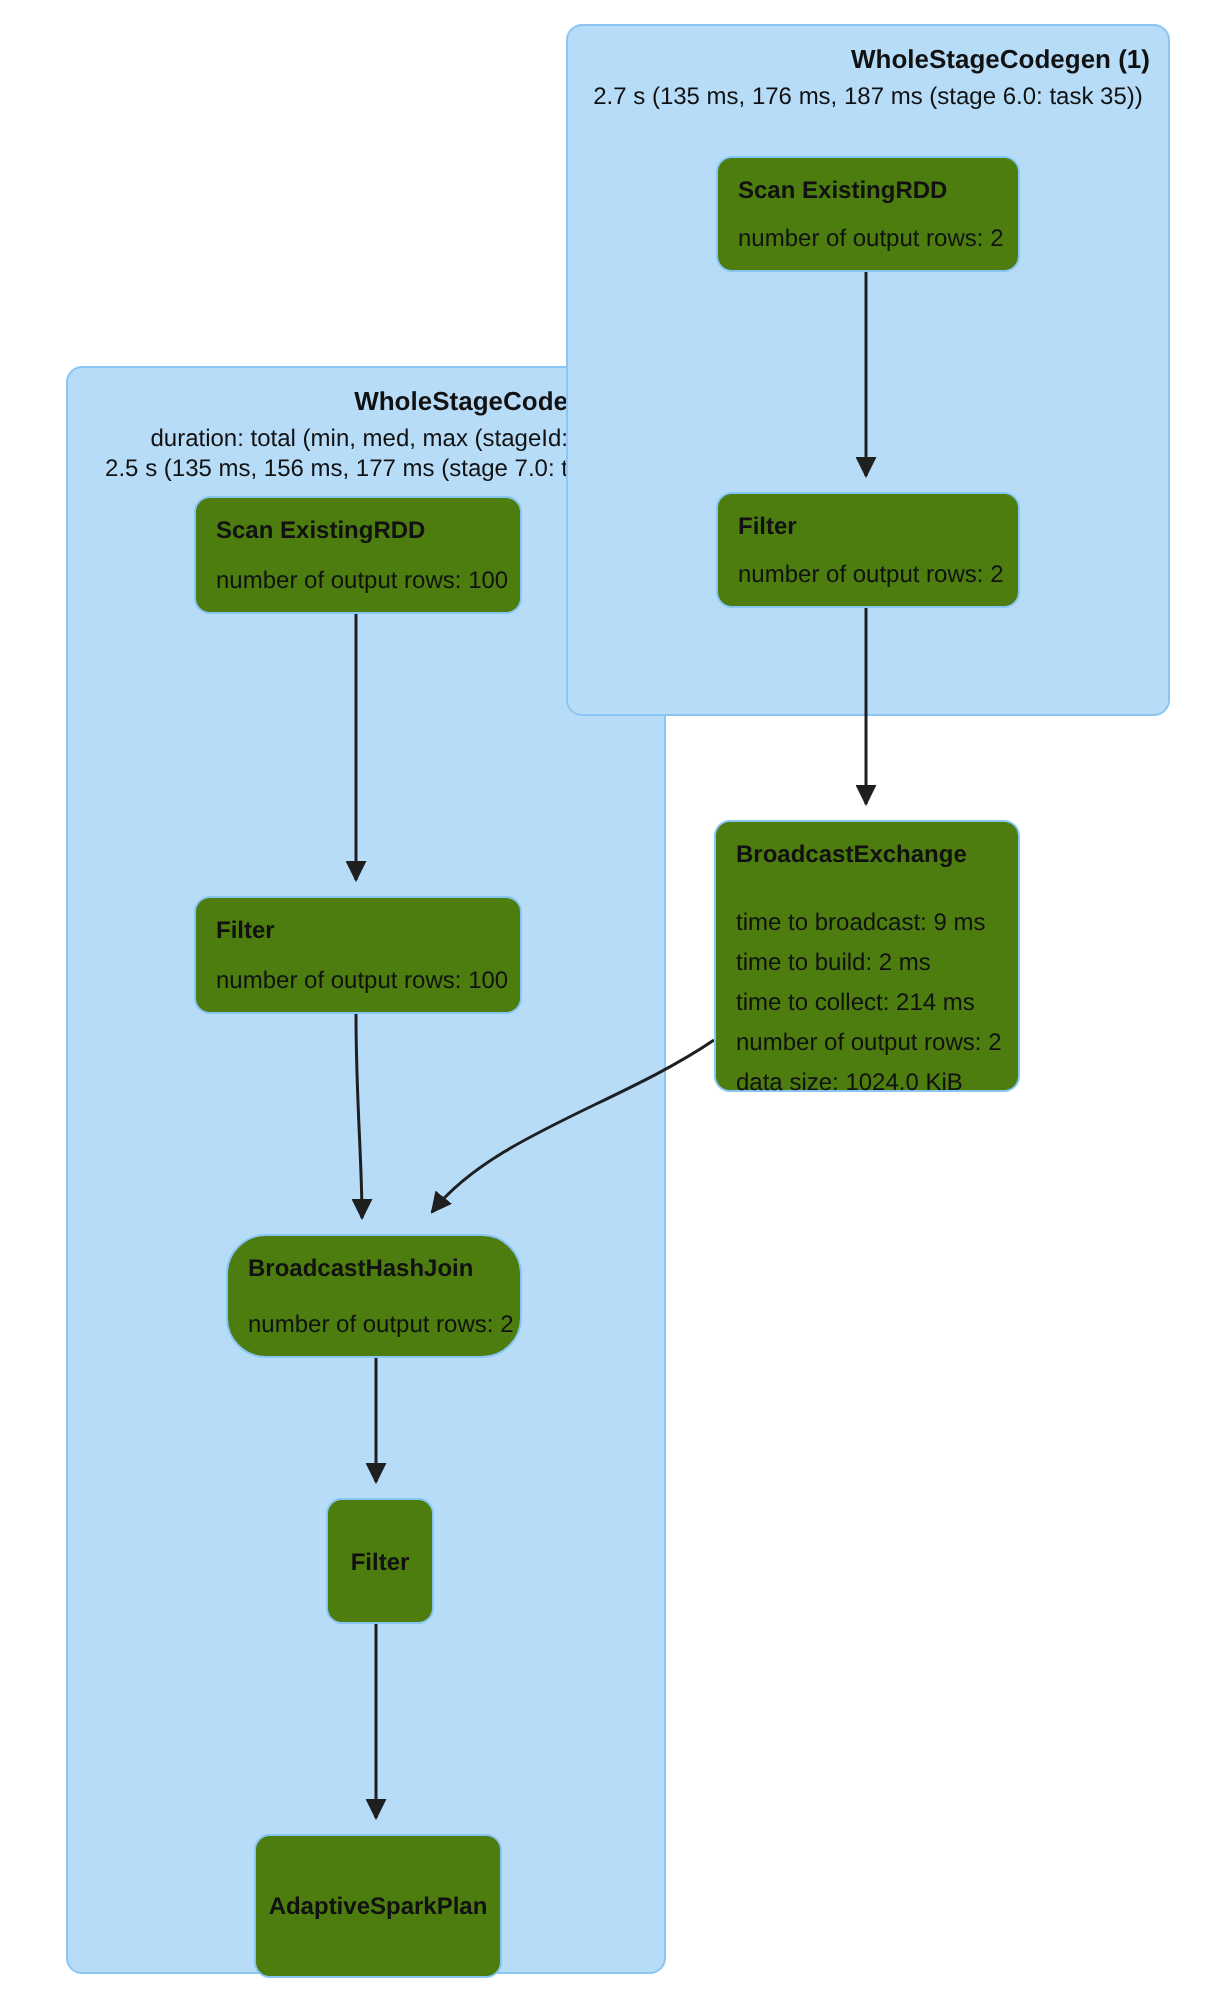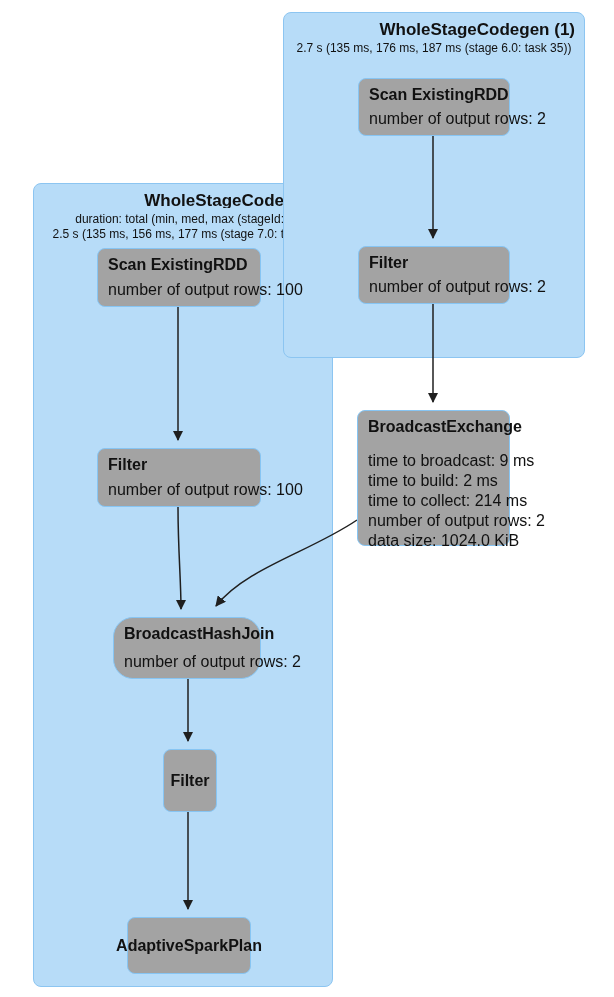--- a/index.html
+++ b/index.html
@@ -3,47 +3,47 @@
 <meta charset="utf-8">
 <style>
   html,body{margin:0;padding:0;background:#ffffff;}
   body{font-family:"Liberation Sans","DejaVu Sans",sans-serif;color:#111111;}
   .canvas{position:relative;width:614px;height:997px;background:#ffffff;overflow:hidden;}
 
   
   .cluster{position:absolute;background:#b7dcf8;border:1px solid #8cc5f1;border-radius:8px;box-sizing:border-box;}
   .cluster-left{left:33px;top:183px;width:300px;height:804px;z-index:1;}
   .cluster-right{left:283px;top:12px;width:302px;height:346px;z-index:2;}
-  .cluster-title{font-weight:bold;font-size:17px;line-height:15px;padding:9px 10px 0 0;text-align:right;white-space:nowrap;}
+  .cluster-title{font-weight:bold;font-size:13px;line-height:15px;padding:9px 10px 0 0;text-align:right;white-space:nowrap;}
   .cluster-right .cluster-title{padding-right:9px;}
   .cluster-left .cluster-title{width:250px;overflow:hidden;}
   .cluster-duration{font-size:12px;line-height:15px;margin-top:4px;text-align:center;white-space:nowrap;}
   .cluster-left .cluster-duration{width:250px;text-align:right;overflow:hidden;}
 
   
   svg.edges{position:absolute;left:0;top:0;z-index:3;pointer-events:none;}
   svg.edges path.edge{fill:none;stroke:#1f1f1f;stroke-width:1.5px;}
 
   
-  .node{position:absolute;background:#a3a3a3;border:1px solid #87c5f3;border-radius:8px;box-sizing:border-box;z-index:4;
-        display:flex;flex-direction:column;justify-content:space-between;padding:9px 10px;font-size:16px;line-height:14px;}
+  .node{position:absolute;background:#4d7c0f;border:1px solid #87c5f3;border-radius:8px;box-sizing:border-box;z-index:4;
+        display:flex;flex-direction:column;justify-content:space-between;padding:9px 10px;font-size:12px;line-height:14px;}
   .node .title{font-weight:bold;white-space:nowrap;}
   .node .metric{white-space:nowrap;}
   .node.centered{justify-content:center;align-items:center;text-align:center;}
 
   .n-scan-right{left:358px;top:78px;width:152px;height:58px;}
   .n-filter-right{left:358px;top:246px;width:152px;height:58px;}
   .n-scan-left{left:97px;top:248px;width:164px;height:59px;}
   .n-filter-left{left:97px;top:448px;width:164px;height:59px;}
   .n-bexchange{left:357px;top:410px;width:153px;height:136px;justify-content:space-between;}
   .n-bexchange .metrics{margin-top:17px;}
   .n-bexchange .metric{line-height:20px;}
   .n-bhj{left:113px;top:617px;width:148px;height:62px;border-radius:20px;}
   .n-project{left:163px;top:749px;width:54px;height:63px;}
-  .n-adaptive{left:127px;top:917px;width:124px;height:57px;}
+  .n-adaptive{left:127px;top:917px;width:124px;height:72px;}
 </style>
 </head>
 <body>
 
 <div class="canvas">
 
   <div class="cluster cluster-left">
     <div class="cluster-title">WholeStageCode</div>
     <div class="cluster-duration">
       <div>duration: total (min, med, max (stageId:</div>

